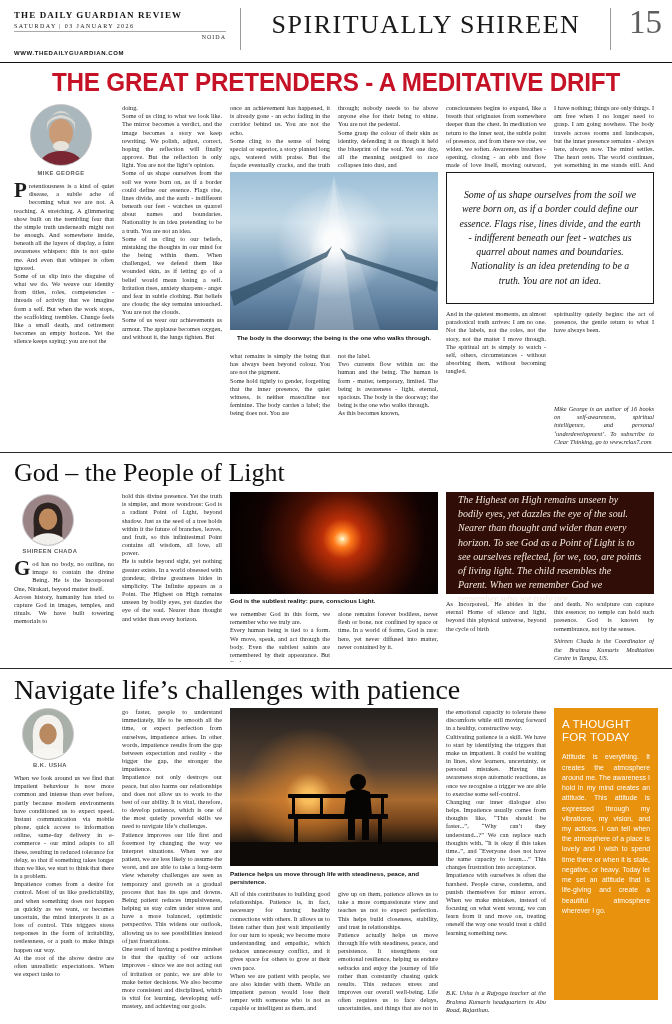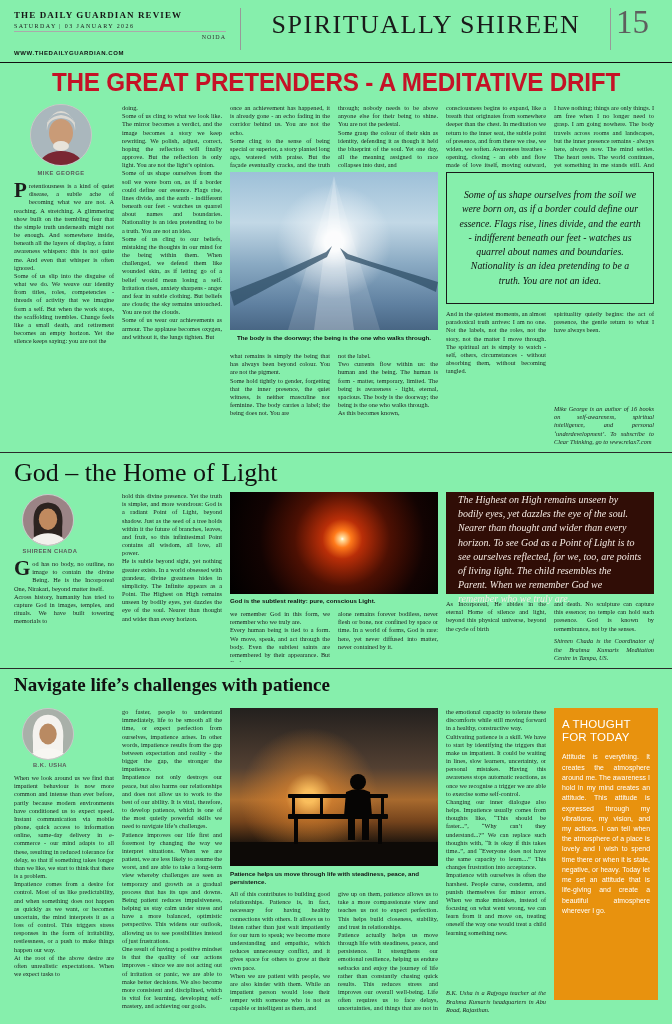--- a/index.html
+++ b/index.html
@@ -2,31 +2,31 @@
 <html style="--headline-red: #c51226; --quote-dark-bg: #300d06; --thought-orange: #e8920e;"><head>
 <meta charset="utf-8">
 <style>
   :root{
     --headline-red:#c51226;
     --quote-dark-bg:#300d06;
     --thought-orange:#e8920e;
   }
   *{margin:0;padding:0;box-sizing:border-box}
   html,body{background:#888}
-  .page{position:relative;width:672px;height:1024px;margin:0 auto;background:#86efac;
+  .page{position:relative;width:672px;height:1024px;margin:0 auto;background:#ffffff;
         font-family:"Liberation Serif",serif;color:#161616;overflow:hidden}
   
   .mh-left{position:absolute;left:14px;top:10px;width:212px}
   .mh-paper{font-weight:bold;font-size:9px;letter-spacing:1.1px;white-space:nowrap}
   .mh-date{font-size:6px;letter-spacing:1.4px;margin-top:3px;color:#222;border-bottom:.5px solid #aaa;padding-bottom:2px}
   .mh-city{font-size:6px;letter-spacing:1px;text-align:right;margin-top:2px;color:#333}
   .vline{position:absolute;top:8px;height:42px;width:1px;background:#999}
   .mh-title{position:absolute;left:248px;top:10px;width:356px;text-align:center;
             font-size:26px;letter-spacing:1.5px;color:#1a1a1a;white-space:nowrap}
-  .mh-page{position:absolute;left:616px;top:4px;width:46px;text-align:left;font-size:33px;color:#5e5e5e}
+  .mh-page{position:absolute;left:616px;top:4px;width:46px;text-align:right;font-size:33px;color:#5e5e5e}
   .mh-site{position:absolute;left:14px;top:50px;font-family:"Liberation Sans",sans-serif;
            font-weight:bold;font-size:6px;letter-spacing:.6px;color:#111}
   .mh-bottom{position:absolute;left:0;top:62px;width:672px;border-top:1.5px solid #111}
   
   .h1red{position:absolute;left:0;top:68px;width:672px;text-align:center;
          font-family:"Liberation Sans",sans-serif;font-weight:bold;font-size:25px;
          letter-spacing:-.2px;color:var(--headline-red);transform:scaleX(.97)}
   .h2{position:absolute;left:14px;color:#111}
   
   .rule{position:absolute;left:0;width:672px;border-top:1px solid #2a2a2a}
@@ -137,21 +137,21 @@
   </div>
 
   <div class="col" style="left:446px;top:310px;height:136px">And in the quietest moments, an almost paradoxical truth arrives: I am no one. Not the labels, not the roles, not the story, not the matter I move through. The spiritual art is simply to watch - self, others, circumstances - without absorbing them, without becoming tangled.</div>
   <div class="col bio-col" style="left:554px;top:310px;height:136px">
     <div class="coltext">spirituality quietly begins: the act of presence, the gentle return to what I have always been.</div>
     <div class="bio">Mike George is an author of 16 books on self-awareness, spiritual intelligence, and personal ‘underdevelopment’. To subscribe to Clear Thinking, go to www.relax7.com</div>
   </div>
 
   <div class="rule" style="top:452px"></div>
 
-  <div class="h2" style="top:458px;font-size:26px">God – the Home of Light</div>
+  <div class="h2" style="top:458px;font-size:26px">God – the People of Light</div>
 
   <div class="avatar" style="left:22px;top:494px;width:52px;height:52px">
     <svg viewBox="0 0 60 60">
       <rect width="60" height="60" fill="#9b8486"></rect>
       <path d="M13,38 Q10,10 30,9 Q50,10 47,38 L47,50 L13,50 Z" fill="#2c2320"></path>
       <ellipse cx="30" cy="62" rx="23" ry="16" fill="#f2f0ec"></ellipse>
       <ellipse cx="30" cy="29" rx="11" ry="13" fill="#c08a5f"></ellipse>
       <path d="M17,26 Q19,11 30,11 Q41,11 43,26 Q38,16 30,16 Q22,16 17,26 Z" fill="#2c2320"></path>
     </svg>
   </div>
@@ -175,21 +175,21 @@
   </div>
 
   <div class="col" style="left:446px;top:600px;height:62px">As Incorporeal, He abides in the eternal Home of silence and light, beyond this physical universe, beyond the cycle of birth</div>
   <div class="col bio-col" style="left:554px;top:600px;height:62px">
     <div class="coltext">and death. No sculpture can capture this essence; no temple can hold such presence. God is known by remembrance, not by the senses.</div>
     <div class="bio">Shireen Chada is the Coordinator of the Brahma Kumaris Meditation Centre in Tampa, US.</div>
   </div>
 
   <div class="rule" style="top:668px"></div>
 
-  <div class="h2" style="top:674px;font-size:19px;font-weight:bold">Navigate life’s challenges with patience</div>
+  <div class="h2" style="top:674px;font-size:28px;font-weight:normal">Navigate life’s challenges with patience</div>
 
   <div class="avatar" style="left:22px;top:708px;width:52px;height:52px">
     <svg viewBox="0 0 60 60">
       <rect width="60" height="60" fill="#a9b0a9"></rect>
       <path d="M12,40 Q9,8 30,7 Q51,8 48,40 L48,52 L12,52 Z" fill="#f4f2ee"></path>
       <ellipse cx="30" cy="63" rx="24" ry="16" fill="#f8f6f2"></ellipse>
       <ellipse cx="30" cy="30" rx="10.5" ry="12.5" fill="#b98a62"></ellipse>
     </svg>
   </div>
   <div class="authorname" style="left:0px;top:762px">B.K. USHA</div>

